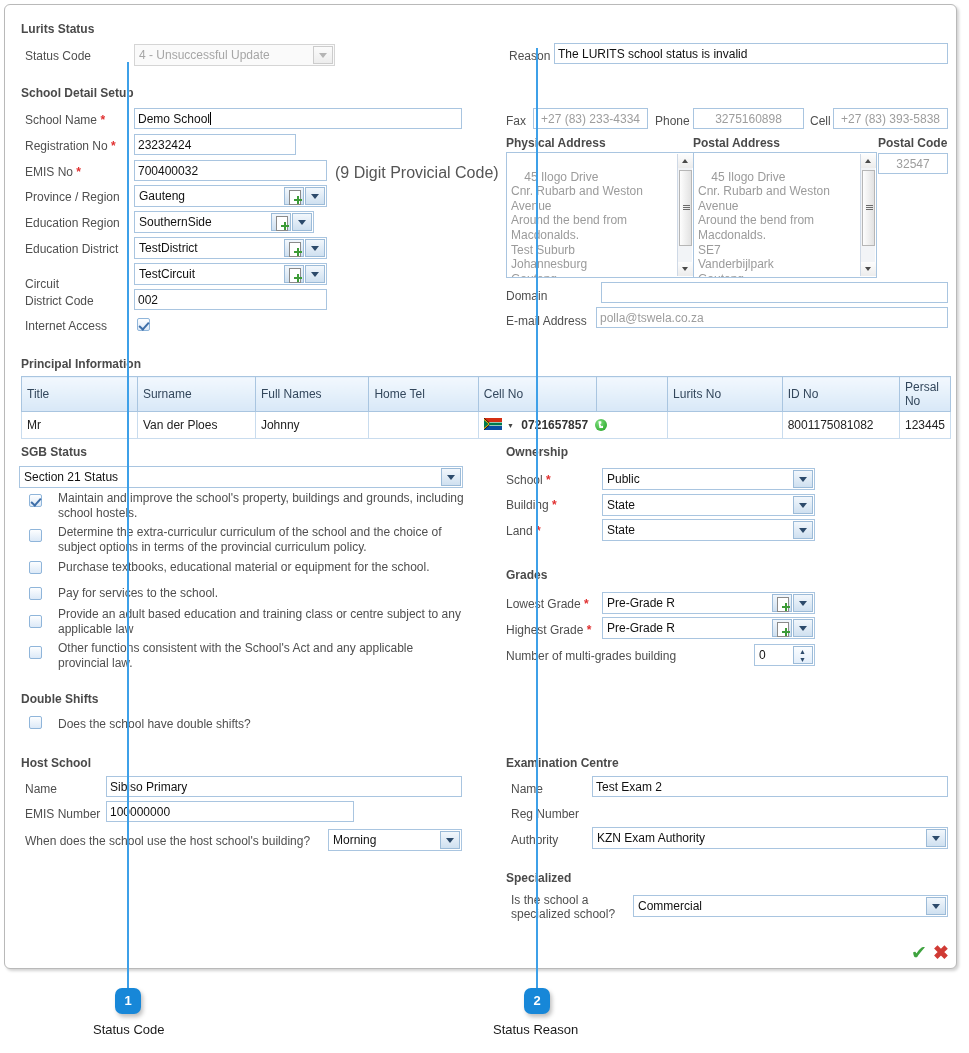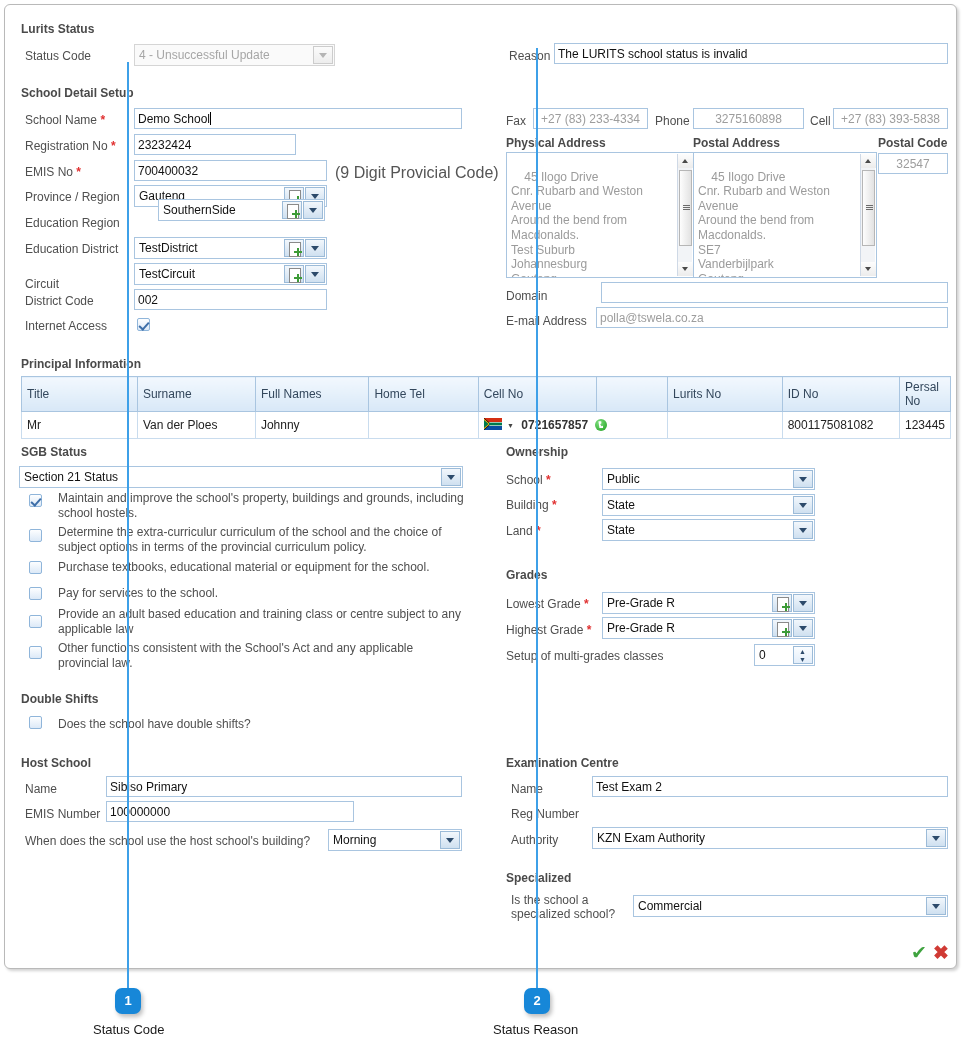--- a/index.html
+++ b/index.html
@@ -211,21 +211,21 @@
   <div class="combo" style="left:129px;top:180px;width:193px;">
     <span>Gauteng</span>
     <span class="newbtn" style="right:22px;">
       <span class="pageicon"></span>
         <span class="plusicon"></span>
     </span>
     <span class="arrowbtn"></span>
   </div>
 
   <div class="lbl" style="left:20px;top:211px;">Education Region</div>
-  <div class="combo" style="left:129px;top:194px;width:167px;margin-left:24px;">
+  <div class="combo" style="left:129px;top:206px;width:180px;">
     <span>SouthernSide</span>
     <span class="newbtn" style="right:22px;">
       <span class="pageicon"></span>
         <span class="plusicon"></span>
     </span>
     <span class="arrowbtn"></span>
   </div>
 
   <div class="lbl" style="left:20px;top:237px;">Education District</div>
   <div class="combo" style="left:129px;top:232px;width:193px;">
@@ -411,21 +411,21 @@
   </div>
   <div class="combo" style="left:597px;top:612px;width:213px;">
     <span>Pre-Grade R</span>
     <span class="newbtn" style="right:22px;">
       <span class="pageicon"></span>
         <span class="plusicon"></span>
     </span>
     <span class="arrowbtn"></span>
   </div>
 
-  <div class="lbl" style="left:501px;top:644px;">Setup of multi-grades classes</div>
+  <div class="lbl" style="left:501px;top:644px;">Number of multi-grades building</div>
   <div class="spin" style="left:749px;top:639px;width:61px;">
     <span>0</span>
     <span class="spinbtns">
       <span class="up">▲</span>
       <span class="dn">▼</span>
     </span>
   </div>
 
   <div class="sec-title" style="left:16px;top:687px;">Double Shifts</div>
   <div class="cbx" style="left:24px;top:711px;"></div>

